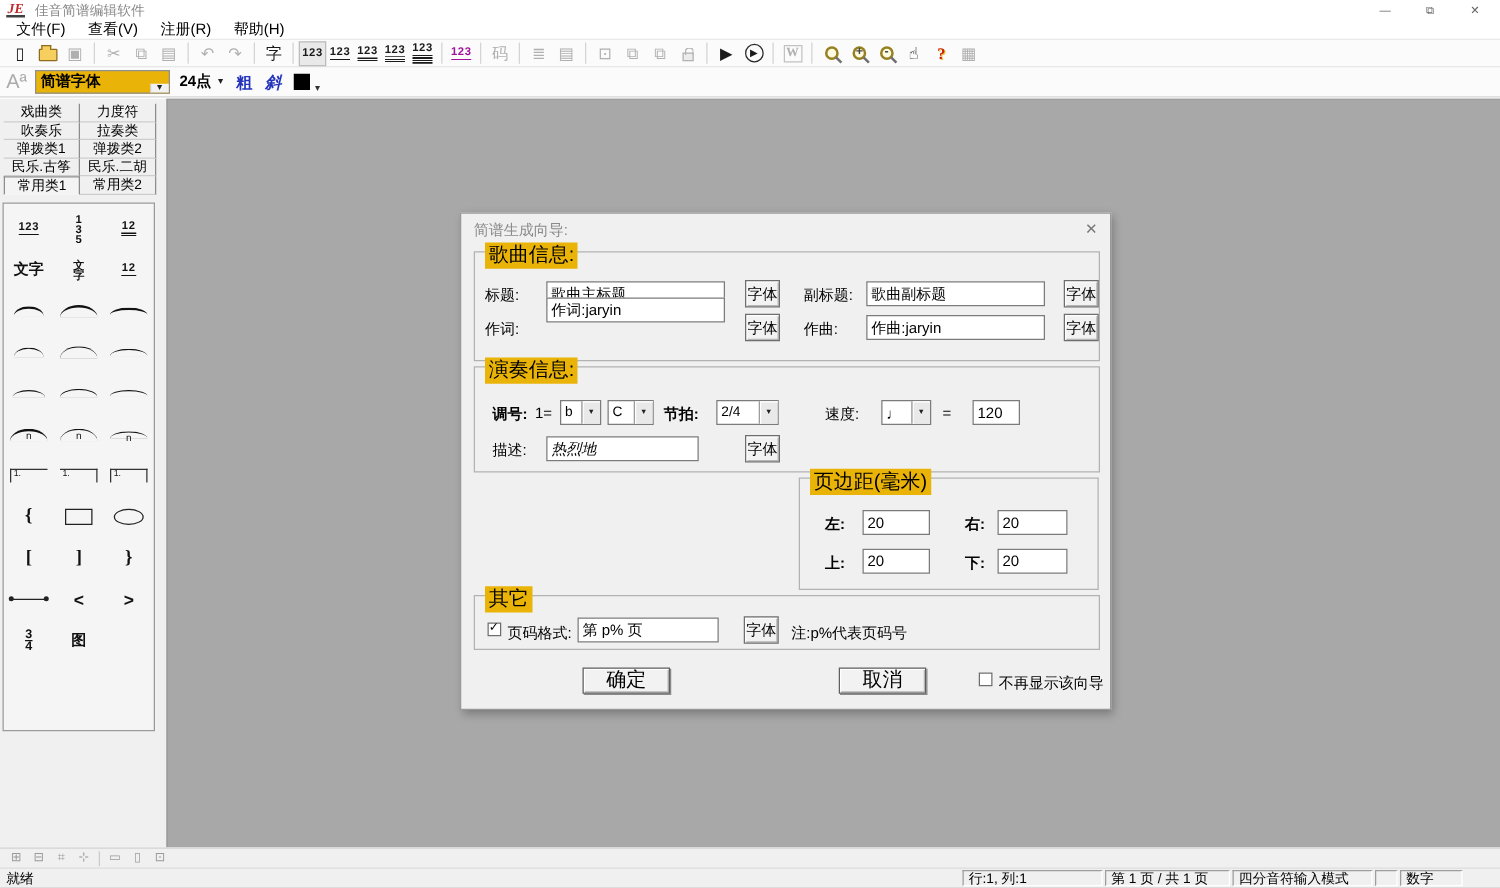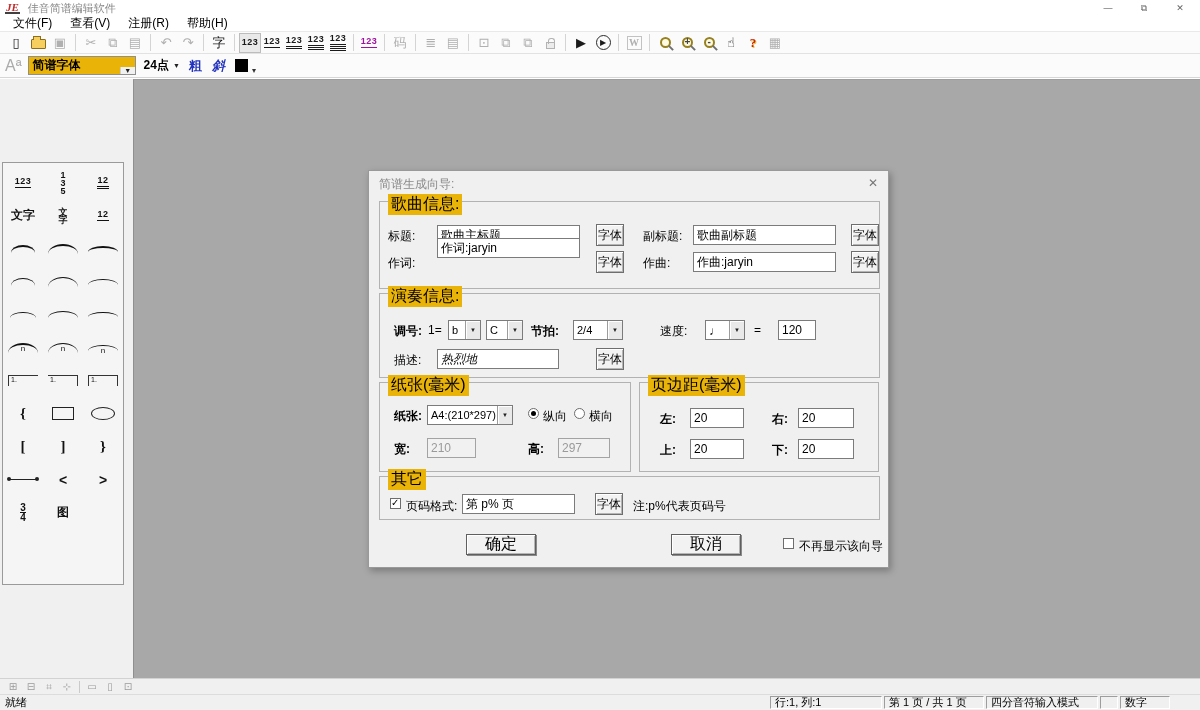--- a/index.html
+++ b/index.html
@@ -260,20 +260,32 @@
   <span class="fmt-btn">粗</span>
   <span class="fmt-btn" style="font-style:italic">斜</span>
   <span class="swatch">
       <span class="sw-arrow">▾</span>
     </span>
 </div>
 
 <div class="workarea">
   <div class="canvas"></div>
   <div class="palette">
+    <div class="tabs">
+        <div class="tab">戏曲类</div>
+        <div class="tab">力度符</div>
+        <div class="tab">吹奏乐</div>
+        <div class="tab">拉奏类</div>
+        <div class="tab">弹拨类1</div>
+        <div class="tab">弹拨类2</div>
+        <div class="tab">民乐.古筝</div>
+        <div class="tab">民乐.二胡</div>
+        <div class="tab active">常用类1</div>
+        <div class="tab">常用类2</div>
+      </div>
     <div class="symbox">
         <div class="sym">
           <span class="num lines1">123</span>
         </div>
         <div class="sym">
           <span class="stack">1
 3
 5</span>
         </div>
         <div class="sym">
@@ -428,36 +440,20 @@
       <span class="cval" style="font-size:12px">♩</span>
         <span class="cbtn">▼</span>
     </div>
     <span class="lbl" style="left:374px;top:29px">=</span>
     <input class="tin" style="left: 398px; top: 26px; width: 38px;" value="120">
     <span class="lbl" style="left:14px;top:58px;font-weight:normal">描述:</span>
     <input class="tin" style="left: 57px; top: 55px; width: 122px; font-style: italic;" value="热烈地">
     <div class="fbtn" style="left:216px;top:54px">字体</div>
   </div>
 
-  <div class="grp" style="left:10px;top:211px;width:252px;height:90px">
-    <span class="glab">纸张(毫米)</span>
-    <span class="lbl" style="left:14px;top:25px;font-weight:bold">纸张:</span>
-    <div class="combo" style="left:47px;top:22px;width:86px">
-      <span class="cval">A4:(210*297)</span>
-        <span class="cbtn">▼</span>
-    </div>
-    <span class="rb sel" style="left:148px;top:25px"></span>
-    <span class="lbl" style="left:163px;top:25px">纵向</span>
-    <span class="rb" style="left:194px;top:25px"></span>
-    <span class="lbl" style="left:209px;top:25px">横向</span>
-    <span class="lbl" style="left:14px;top:58px;font-weight:bold">宽:</span>
-    <input class="tin" style="left: 47px; top: 55px; width: 49px;" disabled="" value="210">
-    <span class="lbl" style="left:148px;top:58px;font-weight:bold">高:</span>
-    <input class="tin" style="left: 178px; top: 55px; width: 52px;" disabled="" value="297">
-  </div>
 
   <div class="grp" style="left:270px;top:211px;width:240px;height:90px">
     <span class="glab">页边距(毫米)</span>
     <span class="lbl" style="left:20px;top:28px;font-weight:bold">左:</span>
     <input class="tin" style="left: 50px; top: 25px; width: 54px;" value="20">
     <span class="lbl" style="left:132px;top:28px;font-weight:bold">右:</span>
     <input class="tin" style="left: 158px; top: 25px; width: 56px;" value="20">
     <span class="lbl" style="left:20px;top:59px;font-weight:bold">上:</span>
     <input class="tin" style="left: 50px; top: 56px; width: 54px;" value="20">
     <span class="lbl" style="left:132px;top:59px;font-weight:bold">下:</span>

